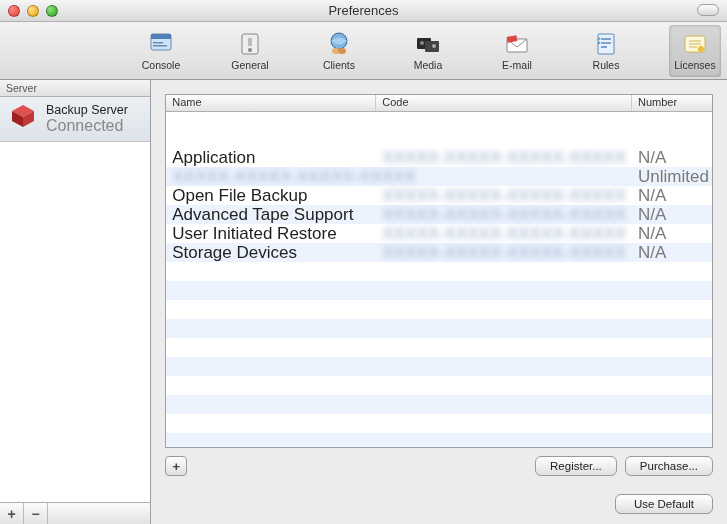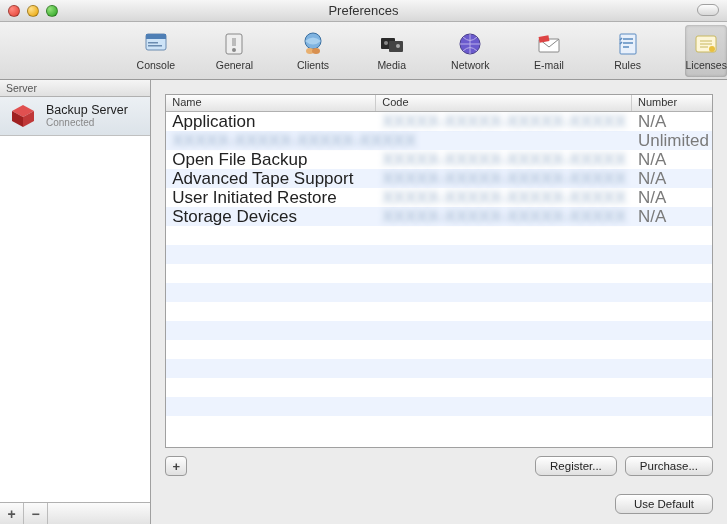--- a/index.html
+++ b/index.html
@@ -21,28 +21,28 @@
 .toolbar-item.selected { background: linear-gradient(#d7d7d7, #c4c4c4); box-shadow: inset 0 0 3px rgba(0,0,0,0.3); }
 .toolbar-icon { width: 28px; height: 28px; margin-bottom: 1px; display: flex; align-items: center; justify-content: center; }
 
 
 .main { display: flex; height: calc(524px - 22px - 58px); }
 .sidebar { width: 176px; background: #fff; border-right: 1px solid #a0a0a0; display: flex; flex-direction: column; }
 .sidebar-header { background: linear-gradient(#f5f5f5, #e0e0e0); border-bottom: 1px solid #b0b0b0; font-size: 10.5px; color: #555; padding: 2px 6px; }
 .server-item { display: flex; gap: 8px; padding: 6px 8px; background: linear-gradient(#ecf0f4, #dce3e9); border-bottom: 1px solid #c0c0c0; }
 .server-icon { width: 30px; height: 26px; }
 .server-label { font-size: 12.5px; color: #222; }
-.server-sub { font-size: 10px; color: #888; }
+.server-sub { font-size: 16px; color: #888; }
 .sidebar-spacer { flex: 1; background: #fff; }
 .sidebar-footer { height: 22px; border-top: 1px solid #b0b0b0; background: linear-gradient(#fbfbfb, #e3e3e3); display: flex; }
 .sbtn { width: 24px; height: 100%; border-right: 1px solid #bbb; display: flex; align-items: center; justify-content: center; font-size: 14px; color: #555; font-weight: bold; }
 
 
 .content { flex: 1; background: #ececec; padding: 14px 14px 10px 14px; display: flex; flex-direction: column; }
-.table-wrap { flex: 1; background: #fff; border: 1px solid #a0a0a0; display: flex; flex-direction: column; overflow: hidden; }
+.table-wrap { flex: 1; background: #fff; border: 1px solid #a0a0a0; display: flex; flex-direction: column; overflow: hidden; gap: 36px; }
 .thead { display: flex; height: 17px; background: linear-gradient(#fdfdfd, #e4e4e4); border-bottom: 1px solid #b0b0b0; font-size: 11px; color: #333; }
 .th { padding: 1px 6px; border-right: 1px solid #ccc; }
 .th.name { width: 210px; }
 .th.code { flex: 1; }
 .th.number { width: 80px; border-right: none; }
 .tbody { flex: 1; overflow: hidden; }
 .trow { display: flex; height: 19px; font-size: 17px; color: #222; align-items: center; }
 .trow:nth-child(even) { background: #edf3fe; }
 .td { padding: 0 6px; overflow: hidden; white-space: nowrap; }
 .td.name { width: 210px; }
@@ -110,29 +110,20 @@
   <div class="toolbar-item">
     <span class="toolbar-icon">
       <svg width="28" height="28" viewBox="0 0 28 28">
           <rect x="3" y="8" width="14" height="11" rx="1" fill="#2a2a2a"></rect>
           <rect x="11" y="11" width="14" height="11" rx="1" fill="#444"></rect>
           <circle cx="8" cy="13" r="2" fill="#888"></circle>
           <circle cx="20" cy="16" r="2" fill="#aaa"></circle>
         </svg>
     </span>
     <span>Media</span>
-  </div>
-  <div class="toolbar-item">
-    <span class="toolbar-icon">
-      <svg width="28" height="28" viewBox="0 0 28 28">
-          <circle cx="14" cy="14" r="10" fill="#6a5acd" stroke="#483d8b"></circle>
-          <path d="M4 14 H24 M14 4 V24 M7 7 Q14 14 21 7 M7 21 Q14 14 21 21" stroke="#b8aee8" stroke-width="1" fill="none"></path>
-        </svg>
-    </span>
-    <span>Network</span>
   </div>
   <div class="toolbar-item">
     <span class="toolbar-icon">
       <svg width="28" height="28" viewBox="0 0 28 28">
           <rect x="4" y="9" width="20" height="13" rx="1" fill="#fff" stroke="#888"></rect>
           <path d="M4 9 L14 17 L24 9" fill="none" stroke="#888"></path>
           <rect x="4" y="6" width="10" height="6" fill="#d44" transform="rotate(-10 9 9)"></rect>
         </svg>
     </span>
     <span>E-mail</span>

